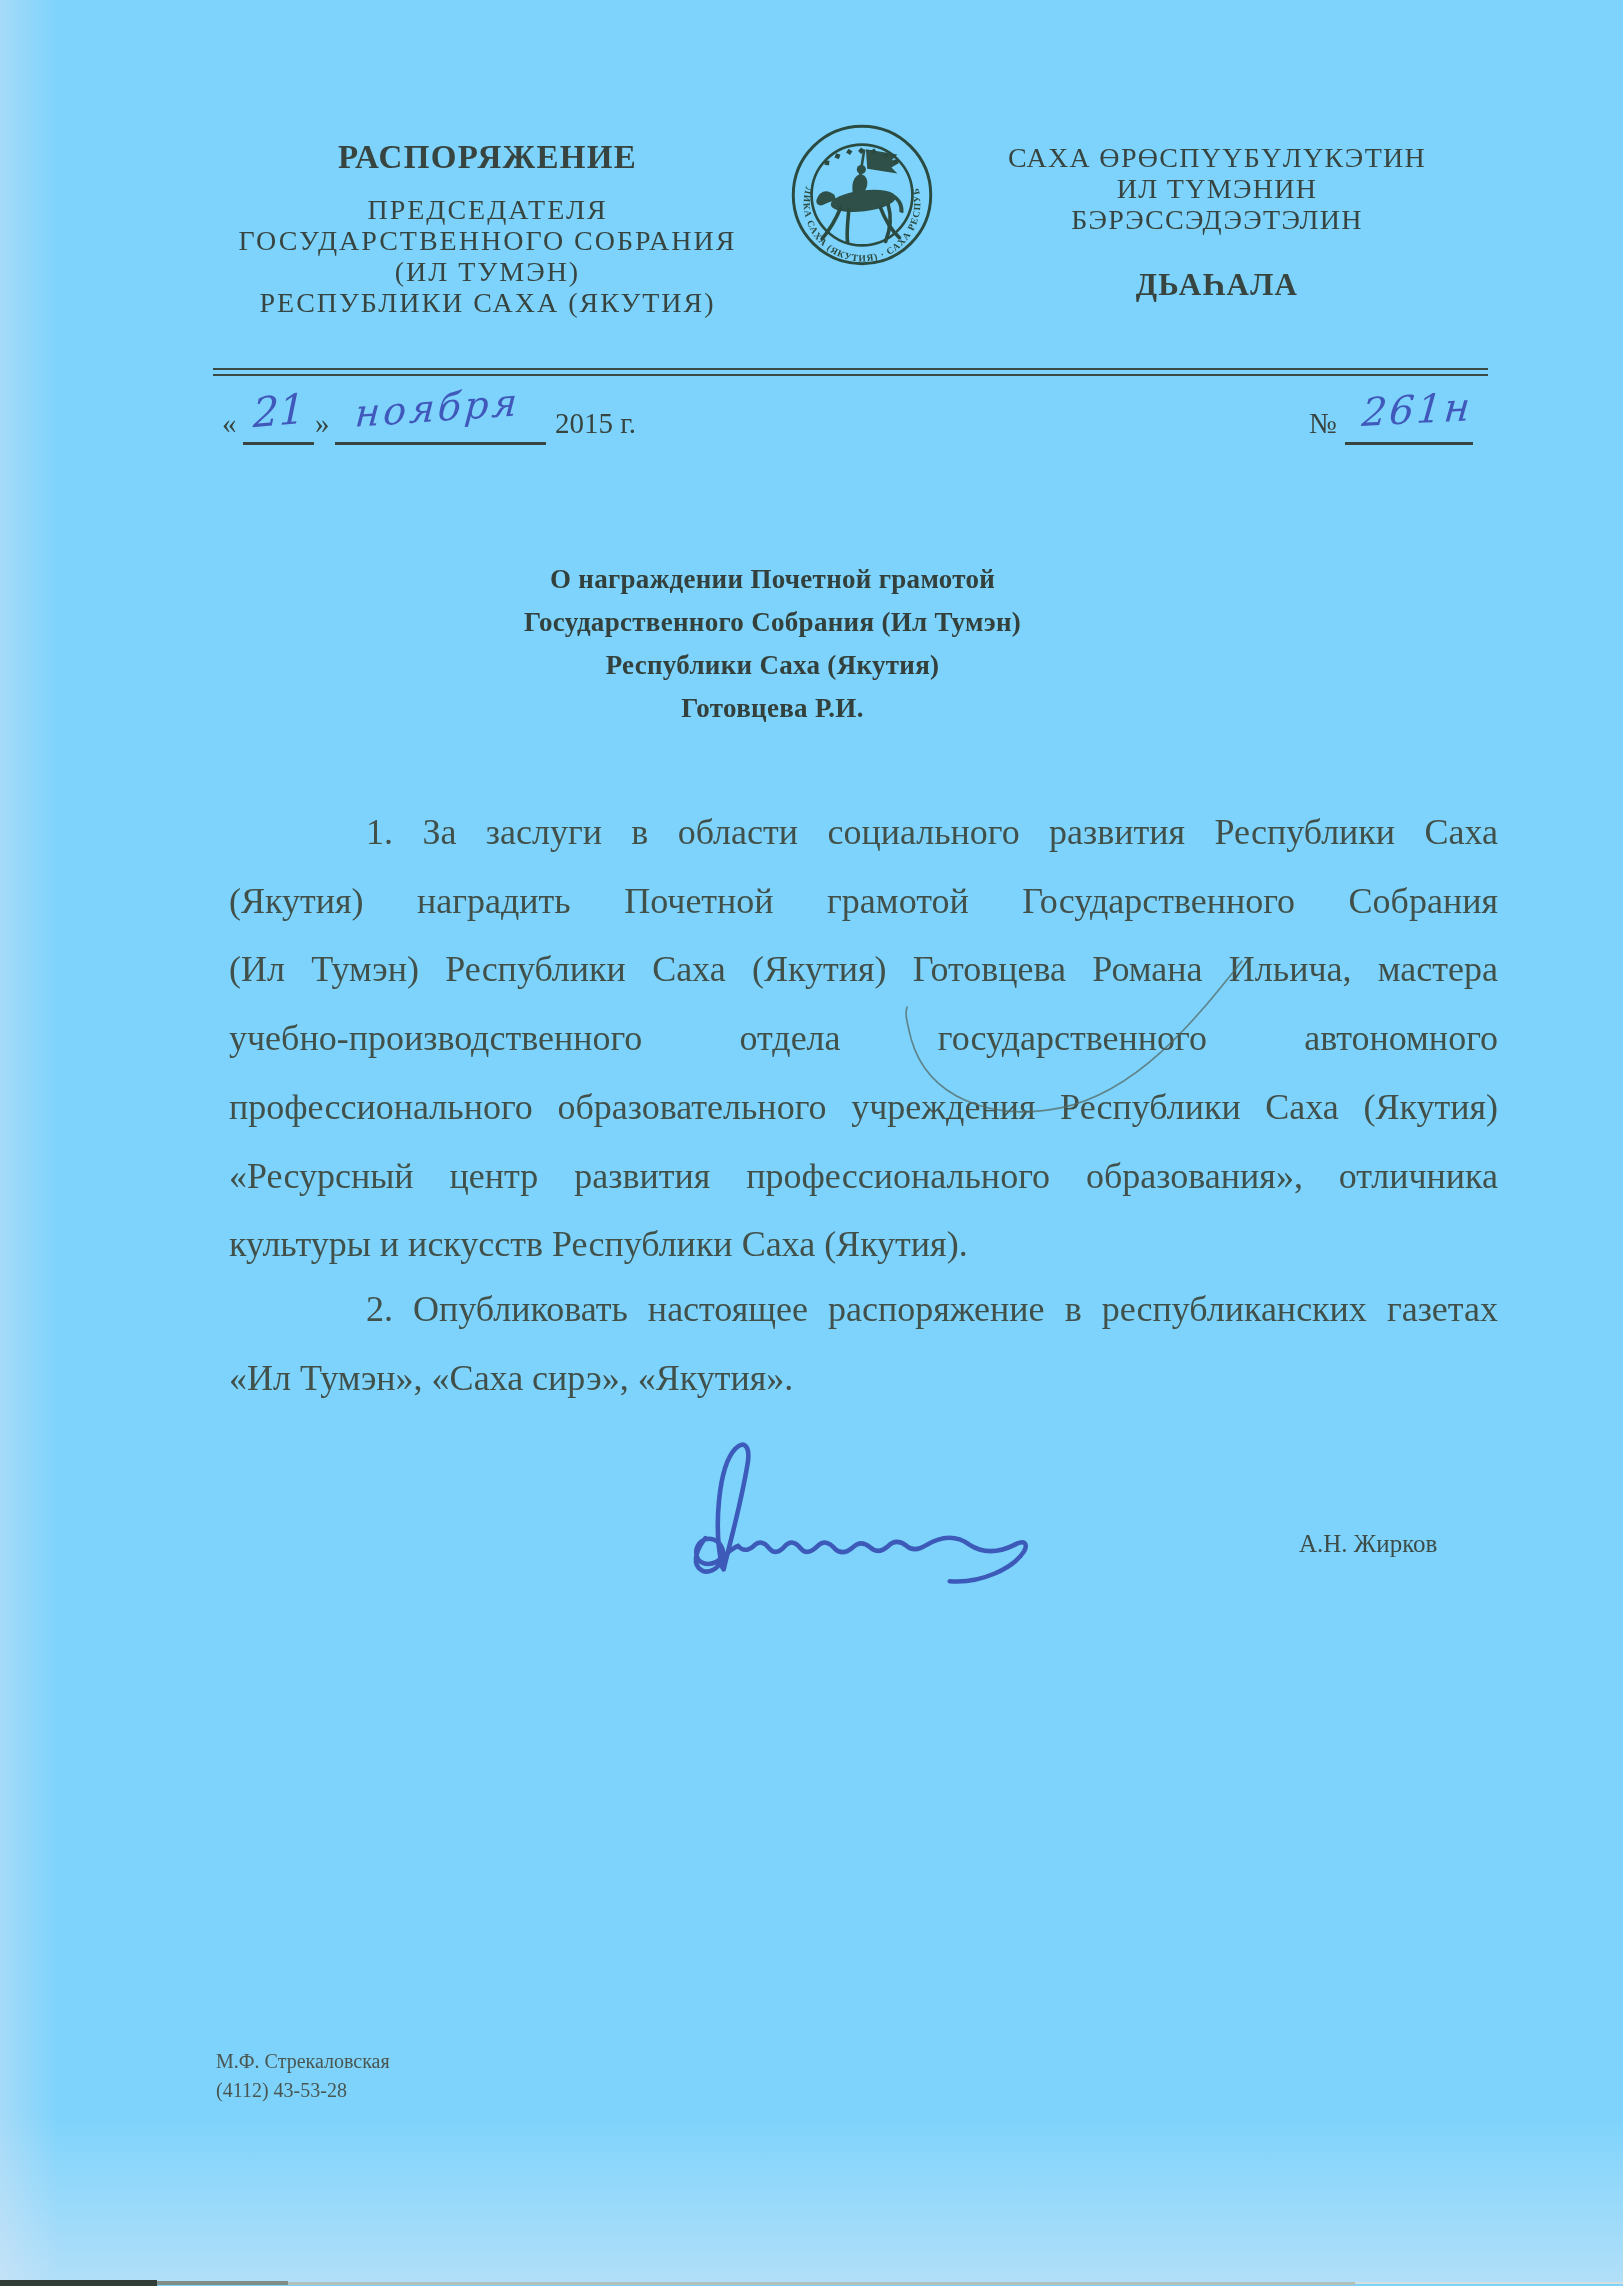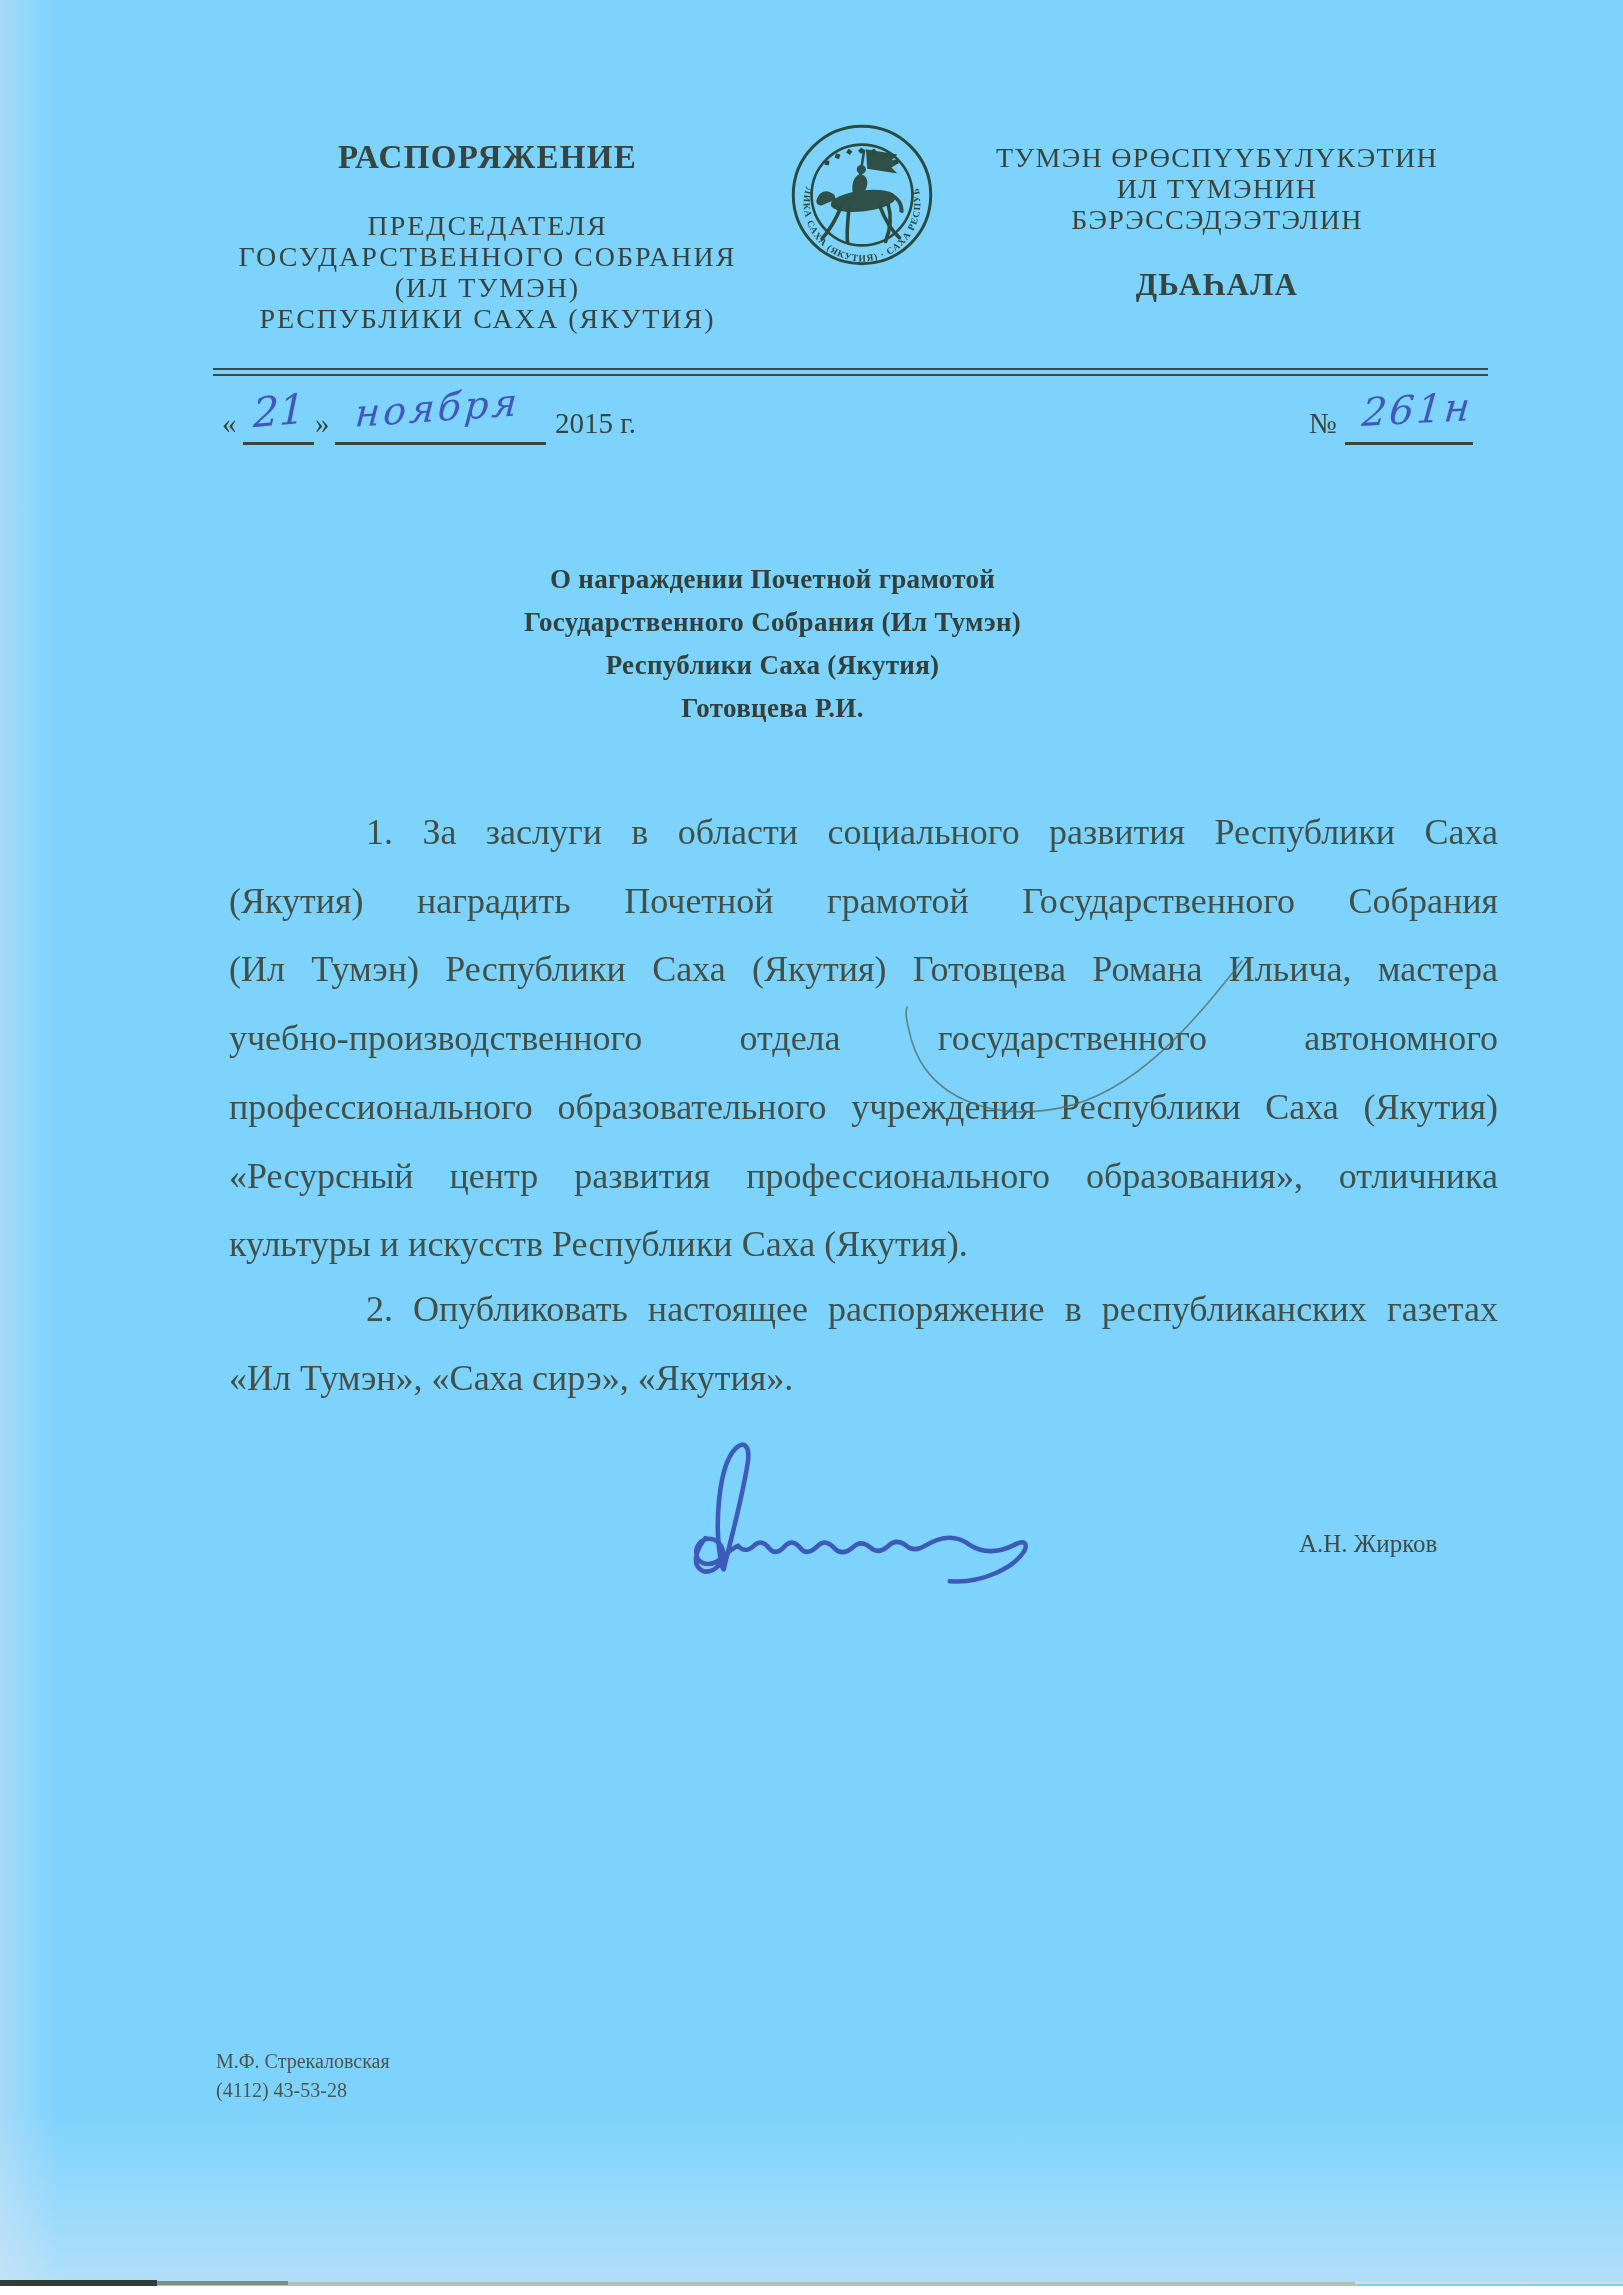--- a/index.html
+++ b/index.html
@@ -46,29 +46,29 @@
 </style>
 </head>
 <body>
 
 <div class="page">
 
   <div class="abs paper-tint-left"></div>
   <div class="abs paper-tint-bottom"></div>
 
   <div class="abs hdr hdr-title" style="left:216px;top:139px;width:543px;">РАСПОРЯЖЕНИЕ</div>
-  <div class="abs" style="left:216px;top:210px;width:543px;">
+  <div class="abs" style="left:216px;top:194px;width:543px;">
     <div class="hdr hdr-line">ПРЕДСЕДАТЕЛЯ</div>
     <div class="hdr hdr-line">ГОСУДАРСТВЕННОГО СОБРАНИЯ</div>
     <div class="hdr hdr-line">(ИЛ ТУМЭН)</div>
     <div class="hdr hdr-line">РЕСПУБЛИКИ САХА (ЯКУТИЯ)</div>
   </div>
 
   <div class="abs" style="left:929px;top:142px;width:576px;">
-    <div class="hdr hdr-line-r">ТУМЭН ӨРӨСПҮҮБҮЛҮКЭТИН</div>
+    <div class="hdr hdr-line-r">САХА ӨРӨСПҮҮБҮЛҮКЭТИН</div>
     <div class="hdr hdr-line-r">ИЛ ТҮМЭНИН</div>
     <div class="hdr hdr-line-r">БЭРЭССЭДЭЭТЭЛИН</div>
   </div>
   <div class="abs hdr" style="left:929px;top:267px;width:576px;font-weight:bold;font-size:31px;letter-spacing:1.3px;">ДЬАҺАЛА</div>
 
   <div class="abs" style="left:790px;top:123px;">
     <svg width="144" height="144" viewBox="0 0 220 220">
       <g fill="none" stroke="#2b4a40">
         <circle cx="110" cy="110" r="105" stroke-width="4.5"></circle>
         <circle cx="110" cy="110" r="77" stroke-width="4"></circle>

